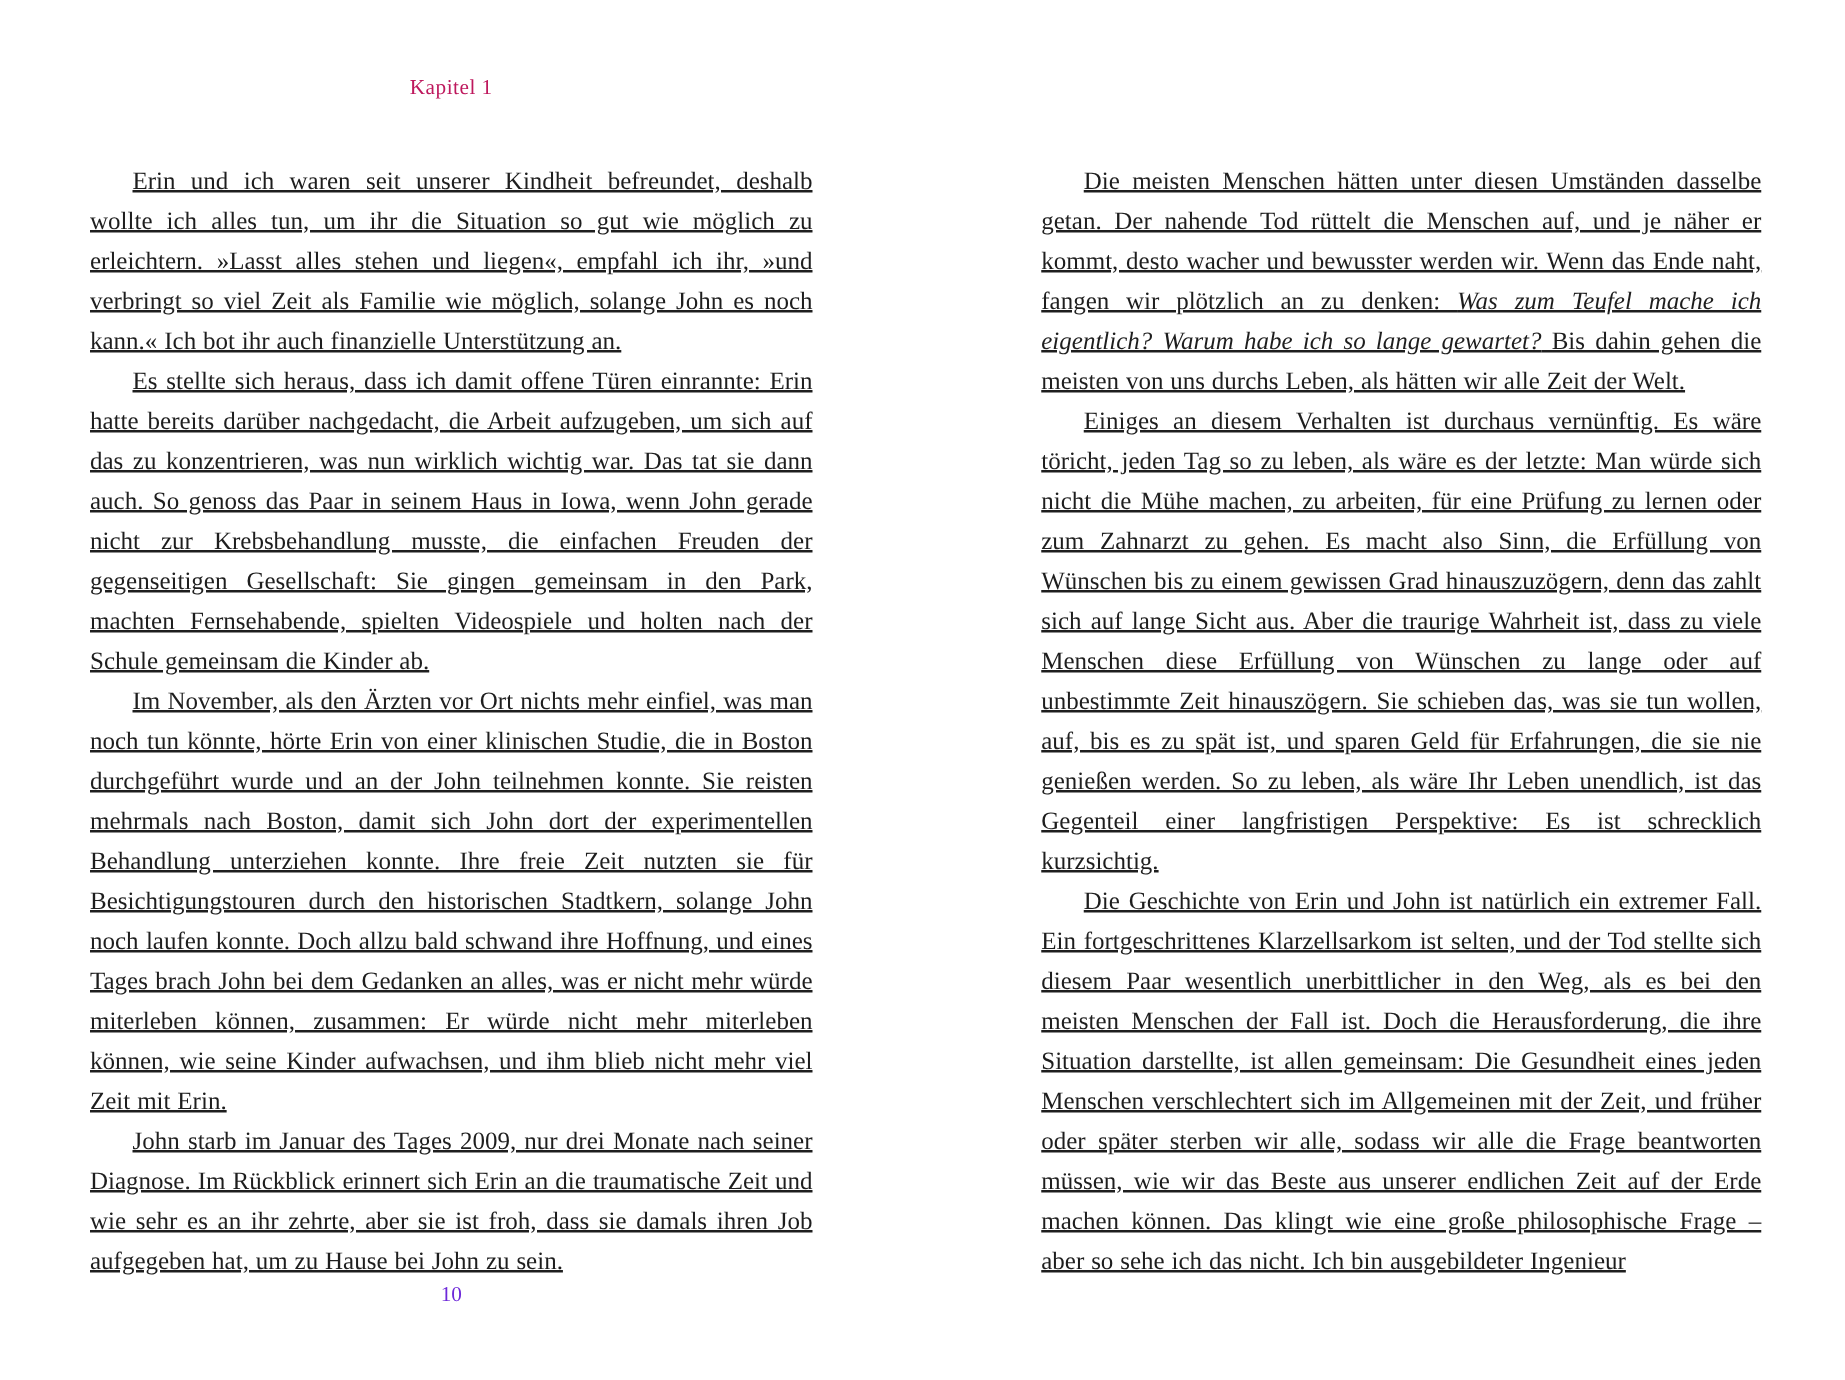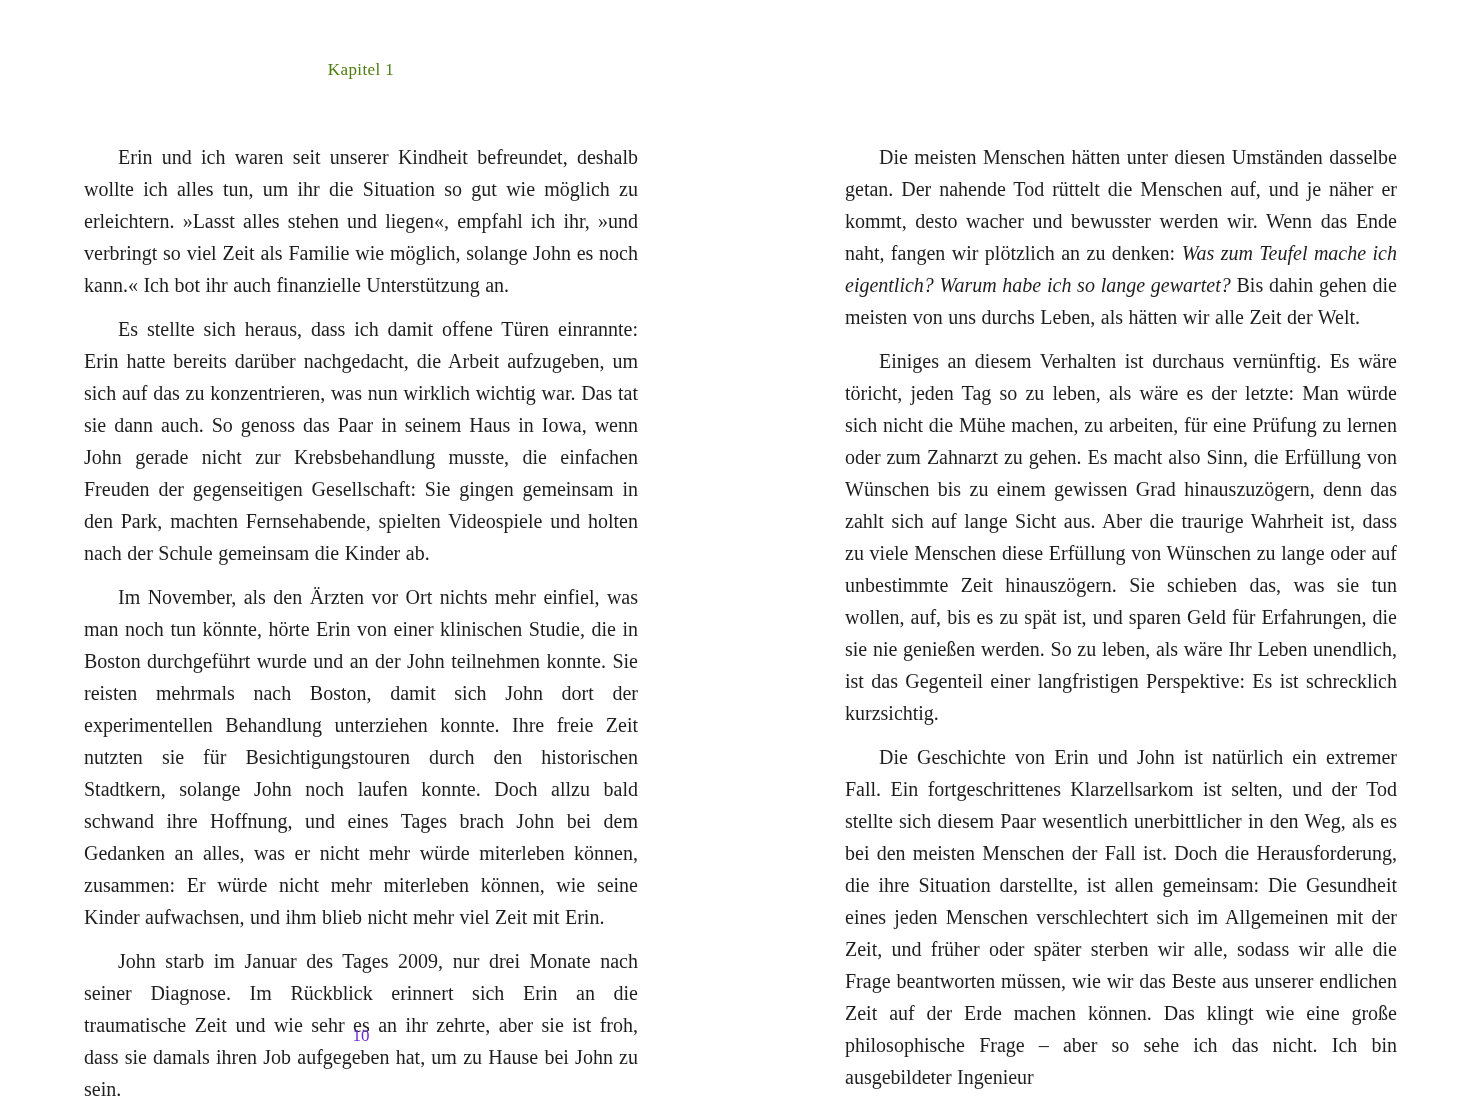--- a/index.html
+++ b/index.html
@@ -29,36 +29,37 @@
   .page--right { left: 833px; width: 576px; }
 
   .running-header {
     position: absolute;
     top: 60px;
     left: 0;
     width: 100%;
     text-align: center;
     font-size: 17px;
     letter-spacing: 0.4px;
-    color: #4d7c0f;
+    color: #be185d;
   }
   .page-body {
     position: absolute;
     top: 129px;
     left: 0;
     width: 100%;
     font-size: 20px;
     line-height: 32px;
     text-align: justify;
     hyphens: none;
     word-spacing: 0.5px;
   }
   .page-body p {
-    margin: 12px;
+    margin: 0;
     text-indent: 34px;
+    text-decoration: underline;
   }
   .page-body .run--italic {
     font-style: italic;
   }
   .page-number {
     position: absolute;
     top: 1026px;
     left: 0;
     width: 100%;
     text-align: center;

